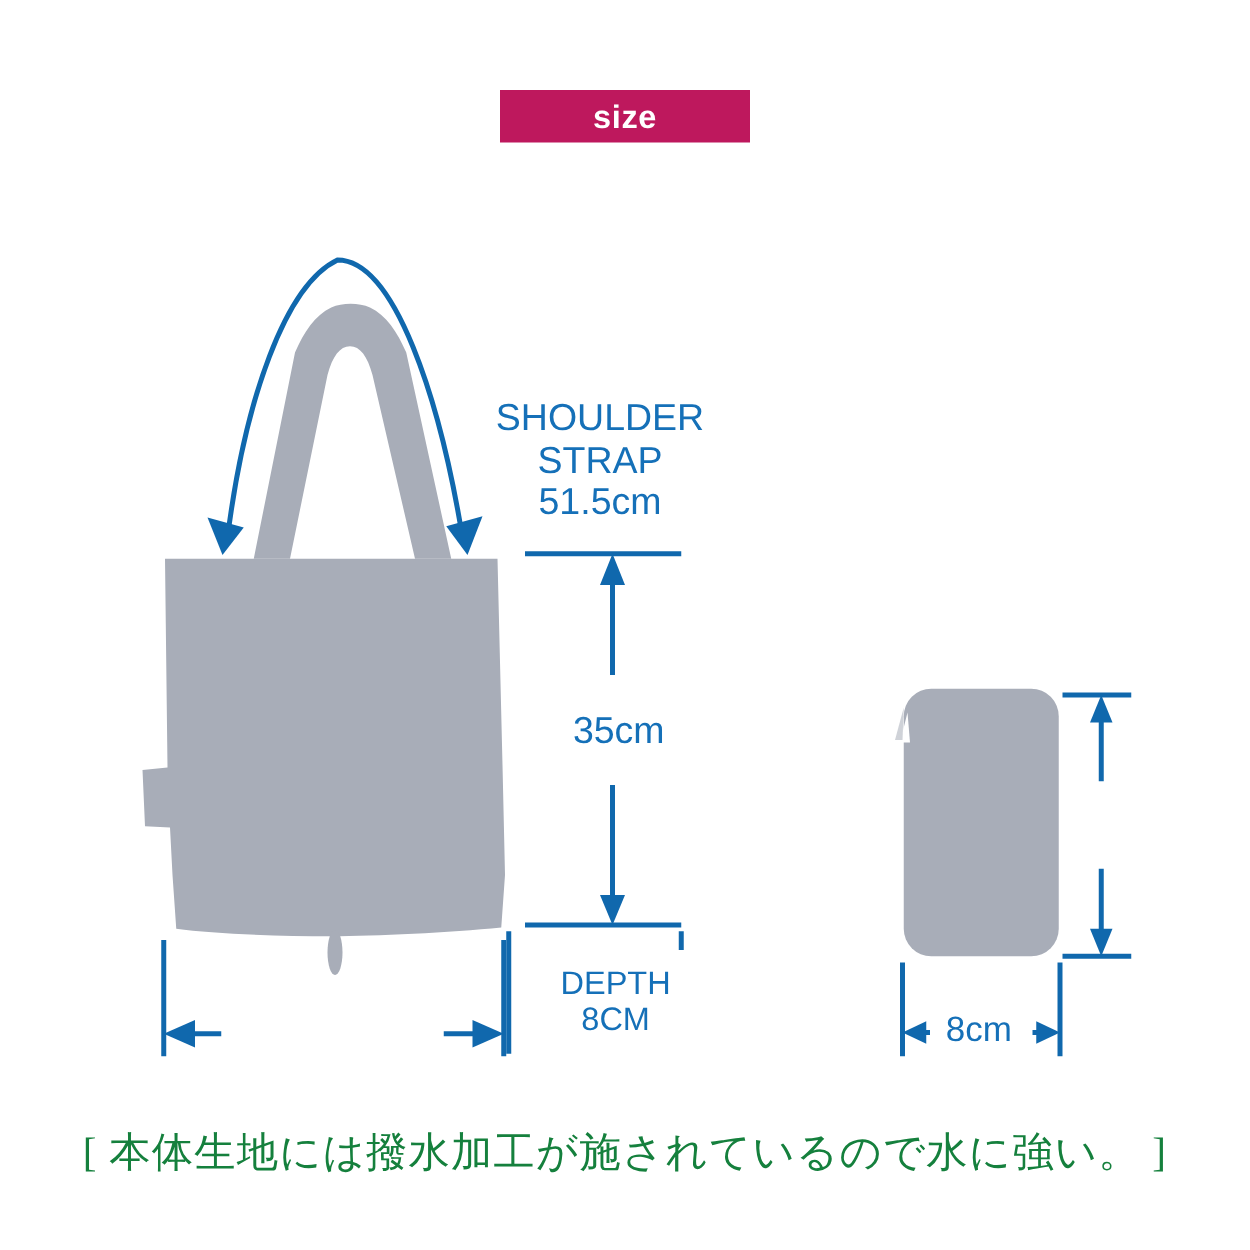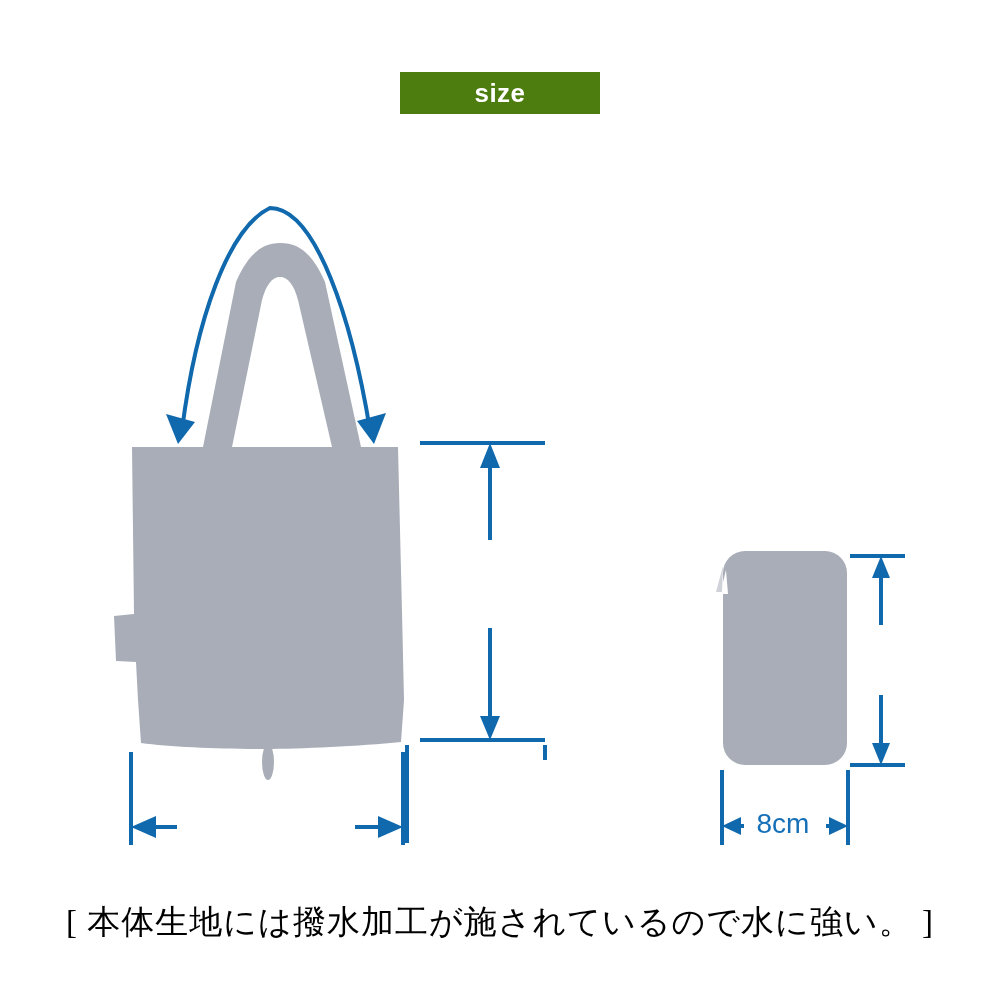--- a/index.html
+++ b/index.html
@@ -25,21 +25,21 @@
     background: #ffffff;
   }
 
   
   .banner {
     position: absolute;
     left: 400px;
     top: 72px;
     width: 200px;
     height: 42px;
-    background: #4d7c0f;
+    background: #be185d;
     display: flex;
     align-items: center;
     justify-content: center;
   }
   .banner-label {
     color: #ffffff;
     font-size: 26px;
     font-weight: bold;
     letter-spacing: 0.5px;
     line-height: 1;
@@ -107,21 +107,21 @@
 
   
   .caption {
     position: absolute;
     left: 0;
     top: 900px;
     width: 1000px;
     text-align: center;
     font-family: "Liberation Serif", serif;
     font-size: 33px;
-    color: #000000;
+    color: #15803d;
     letter-spacing: 1px;
     white-space: pre;
   }
 </style>
 </head>
 <body>
 
 <div id="page">
 
   <div class="banner">
@@ -233,22 +233,28 @@
       <line x1="848" y1="770" x2="848" y2="845"></line>
       <line x1="730" y1="826" x2="744" y2="826"></line>
       <line x1="826" y1="826" x2="841" y2="826"></line>
     </g>
     <g fill="#1068ad">
       <polygon points="722,826 741,817 741,835"></polygon>
       <polygon points="848,826 829,817 829,835"></polygon>
     </g>
   </svg>
 
-
-
+  <div class="lbl lbl-strap">SHOULDER
+STRAP
+51.5cm</div>
+
+  <div class="lbl lbl-35">35cm</div>
+
+  <div class="lbl lbl-depth">DEPTH
+8CM</div>
 
 
 
   <div class="lbl lbl-8">8cm</div>
 
   <div class="caption">[ 本体生地には撥水加工が施されているので水に強い。 ]</div>
 
 </div>
 
 </body></html>

